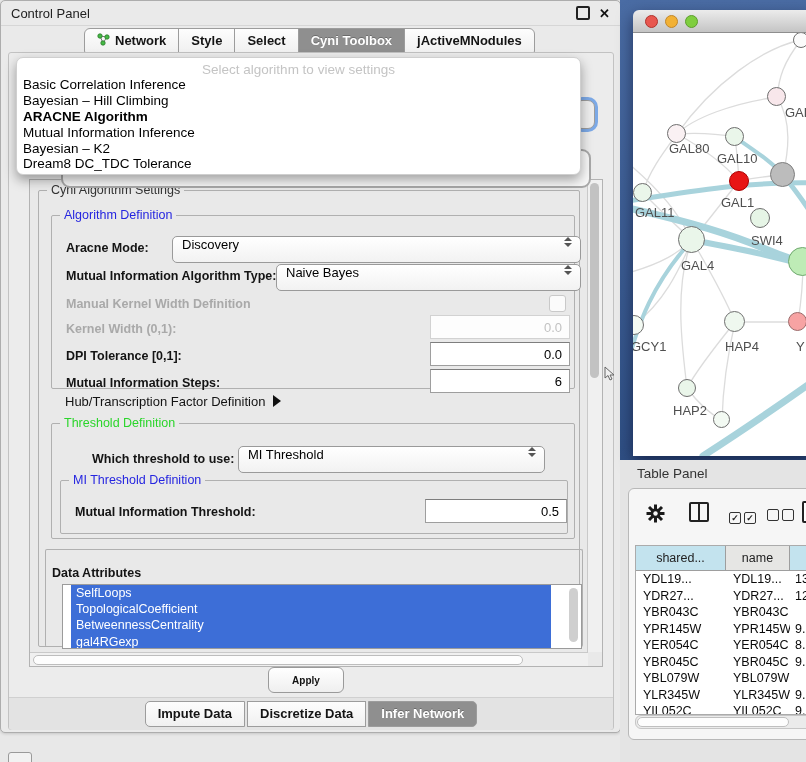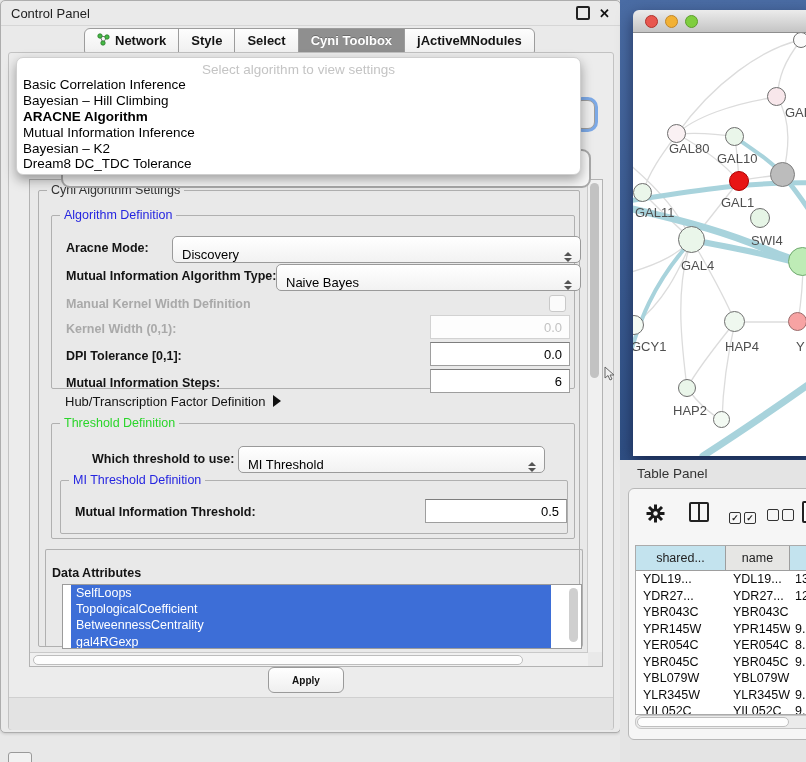--- a/index.html
+++ b/index.html
@@ -30,21 +30,21 @@
   .hscroll{position:absolute;left:0;bottom:0;height:13px;width:558px;background:#F0F0F0;border-top:1px solid #C9C9C9}
   .hthumb{position:absolute;left:3px;top:2px;width:488px;height:8px;background:#FDFDFD;border:1px solid #BDBDBD;border-radius:5px}
   
   .gb{position:absolute;border:1px solid #B0B0B0;border-radius:2px}
   .gtitle{position:absolute;top:-8px;left:8px;background:#E9E9E9;padding:0 4px;font-size:12.5px;color:#333;white-space:nowrap}
   .gtitle.blue{color:#2525E0}
   .gtitle.green{color:#2BD52B}
   .lbl{position:absolute;font-size:12.5px;font-weight:bold;color:#141414;white-space:nowrap}
   .lbl.dis{color:#A9A9A9}
   .combo{position:absolute;background:linear-gradient(#FFFFFF,#F2F2F2);border:1px solid #9A9A9A;
-         border-radius:5px;font-size:13px;color:#000;display:flex;align-items:flex-end;padding-left:9px}
+         border-radius:5px;font-size:13px;color:#000;display:flex;align-items:flex-start;padding-left:9px}
   .spin{margin-left:auto;width:16px;display:flex;flex-direction:column;align-items:center;gap:2px;padding-right:4px}
   .spin i{display:block;width:0;height:0;border-left:4px solid transparent;border-right:4px solid transparent}
   .spin .up{border-bottom:4px solid #555}
   .spin .dn{border-top:4px solid #555}
   .field{position:absolute;background:#FFF;border:1px solid #9E9E9E;border-top-color:#7E7E7E;
          font-size:13px;color:#000;text-align:right;padding:4px 7px 0 0;box-sizing:border-box}
   .field.dis{border:1px solid #D2D2D2;color:#C2C2C2;background:#FDFDFD}
   .chk{position:absolute;width:15px;height:15px;border:1px solid #C9C9C9;border-radius:3px;background:#FBFBFB}
   .tri-r{display:inline-block;width:0;height:0;border-top:6px solid transparent;border-bottom:6px solid transparent;border-left:8px solid #111;vertical-align:-1px}
   .tri-d{display:inline-block;width:0;height:0;border-left:6px solid transparent;border-right:6px solid transparent;border-top:8px solid #111;vertical-align:1px}
@@ -237,20 +237,25 @@
           <div class="vthumb"></div>
         </div>
       <div class="hscroll">
           <div class="hthumb"></div>
         </div>
     </div>
 
     <button class="apply">Apply</button>
 
     <div class="btm-band"></div>
+    <div class="btabs">
+      <div class="btab">Impute Data</div>
+      <div class="btab">Discretize Data</div>
+      <div class="btab sel">Infer Network</div>
+    </div>
   </div>
 </div>
 
 <div class="blue-peek"></div>
 <div class="hidden-combo">
   <span>gal-filtered sif default node</span>
 </div>
 
 <div class="popup">
   <div class="hint">Select algorithm to view settings</div>

